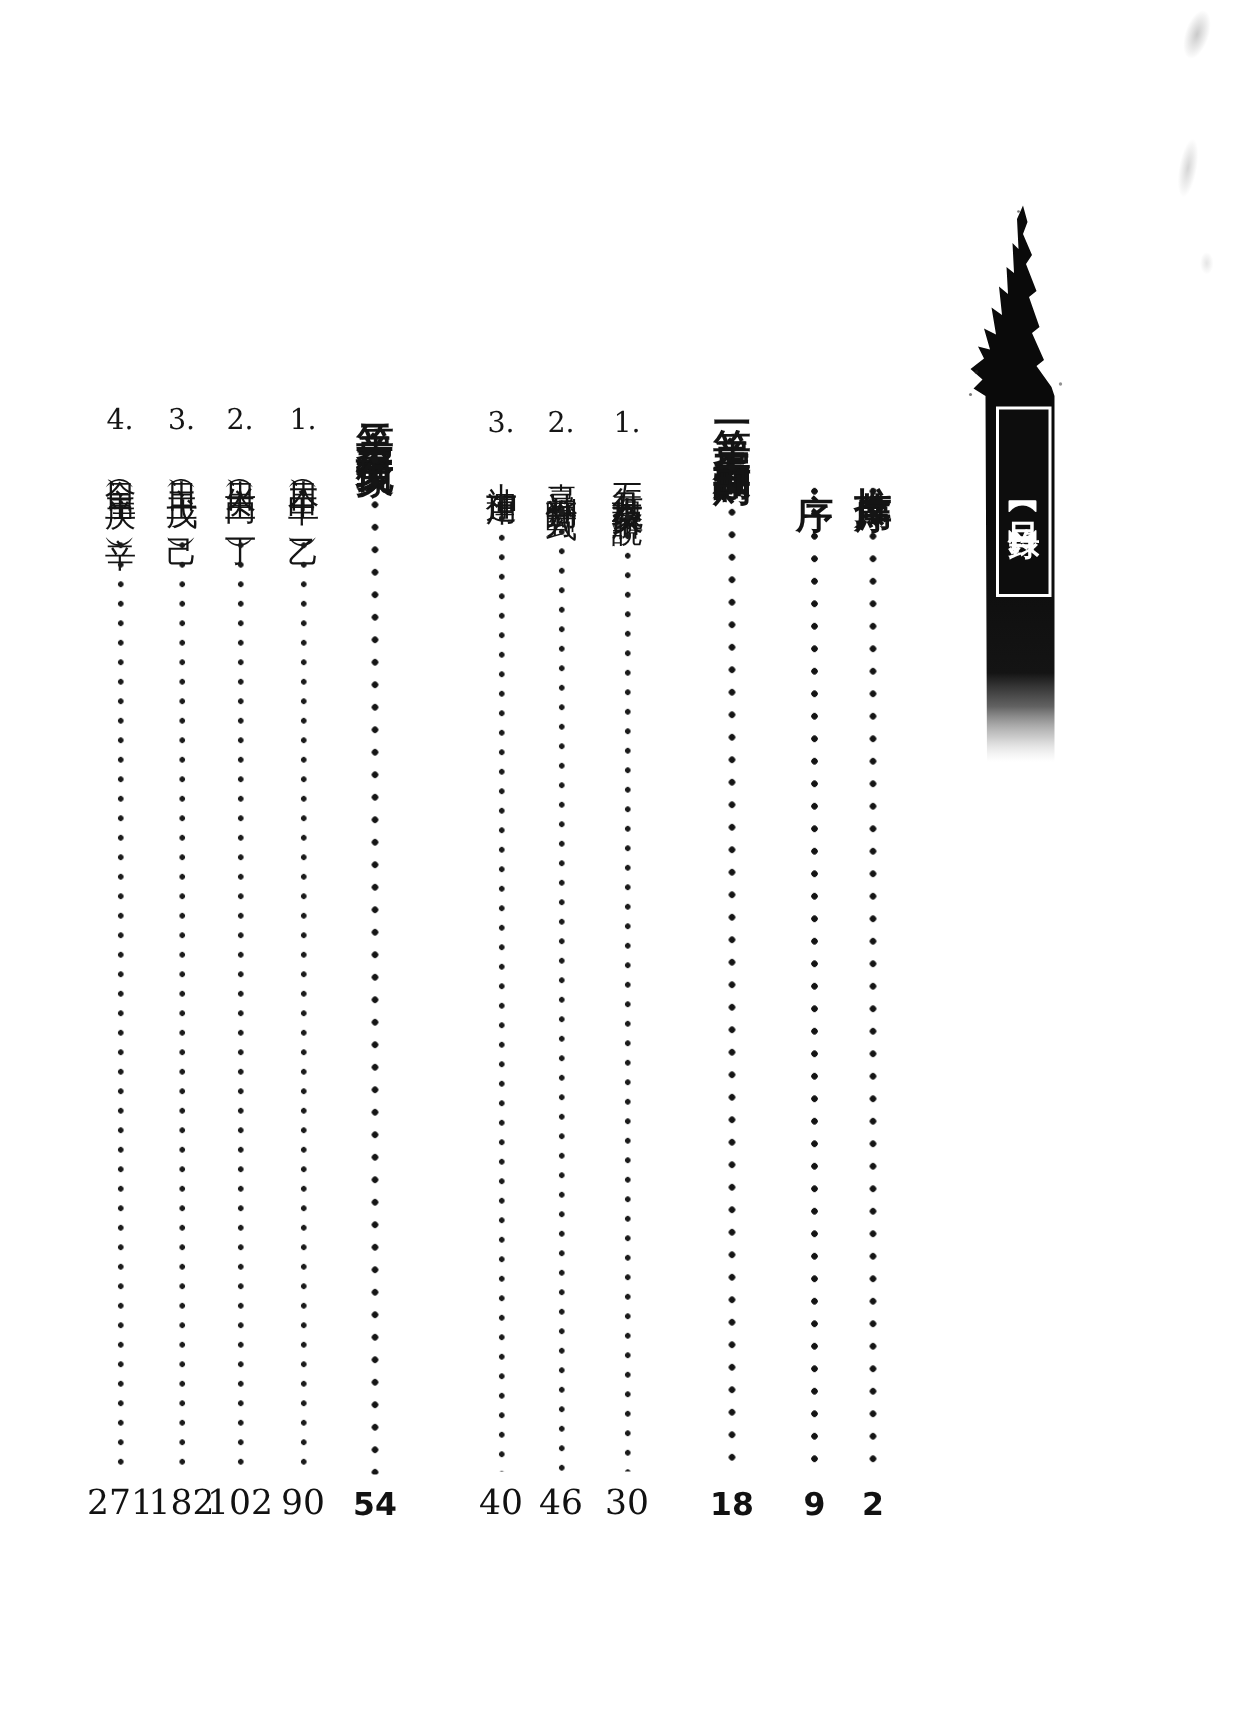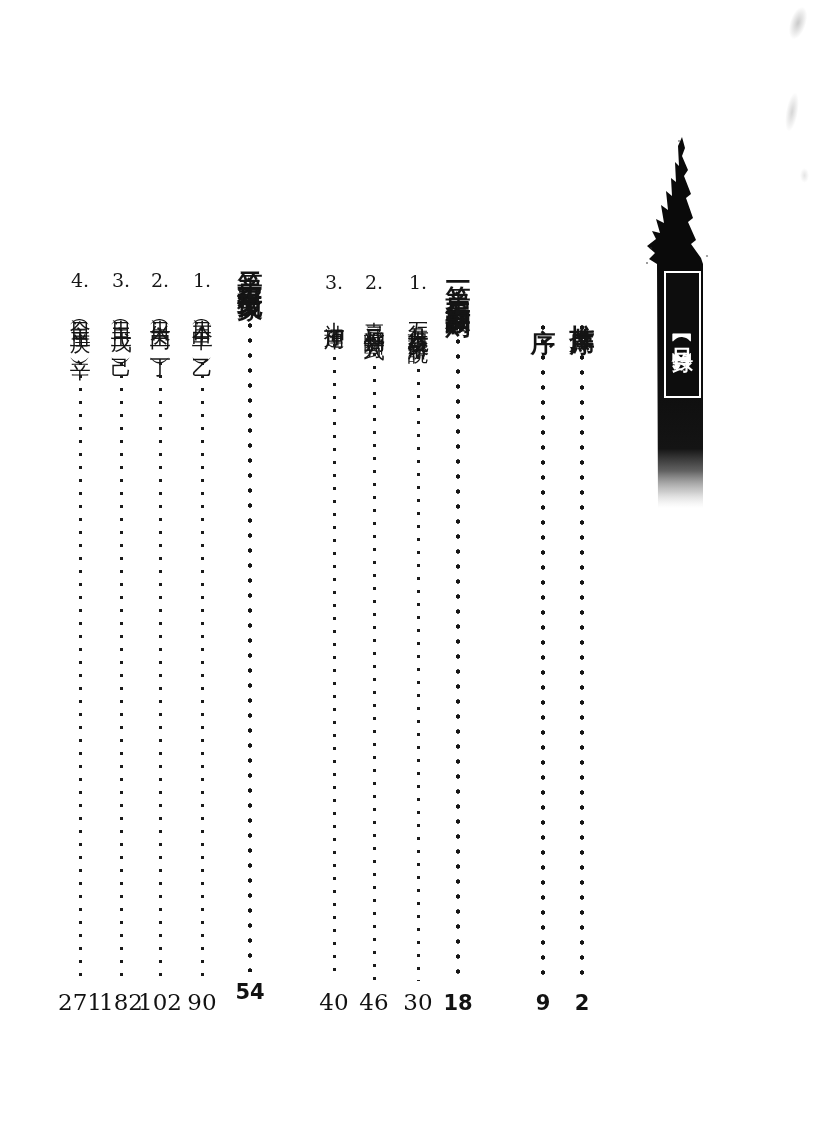--- a/index.html
+++ b/index.html
@@ -132,21 +132,21 @@
     <span class="entry-page">2</span>
   </div>
 
   <div class="toc-entry bold" style="left: 521px; top: 309px; height: 705px;">
 
     <span class="entry-title">序</span>
     <span class="dot-leader"></span>
     <span class="entry-page">9</span>
   </div>
 
-  <div class="toc-entry bold" style="left: 436px; top: 266px; height: 748px;">
+  <div class="toc-entry bold" style="left: 466px; top: 266px; height: 748px;">
 
     <span class="entry-title">第一章 五行調和原則</span>
     <span class="dot-leader"></span>
     <span class="entry-page">18</span>
   </div>
 
   <div class="toc-entry" style="left: 396px; top: 273px; height: 741px;">
     <span class="entry-number">1.</span>
     <span class="entry-title">五行基本現象解說</span>
     <span class="dot-leader"></span>
@@ -160,21 +160,21 @@
     <span class="entry-page">46</span>
   </div>
 
   <div class="toc-entry" style="left: 312px; top: 273px; height: 741px;">
     <span class="entry-number">3.</span>
     <span class="entry-title">十神運用</span>
     <span class="dot-leader"></span>
     <span class="entry-page">40</span>
   </div>
 
-  <div class="toc-entry bold" style="left: 228px; top: 252px; height: 751px;">
+  <div class="toc-entry bold" style="left: 228px; top: 263px; height: 751px;">
 
     <span class="entry-title">第二章 不平衡現象</span>
     <span class="dot-leader"></span>
     <span class="entry-page">54</span>
   </div>
 
   <div class="toc-entry" style="left: 180px; top: 271px; height: 743px;">
     <span class="entry-number">1.</span>
     <span class="entry-title">木日主（甲、乙）</span>
     <span class="dot-leader"></span>

